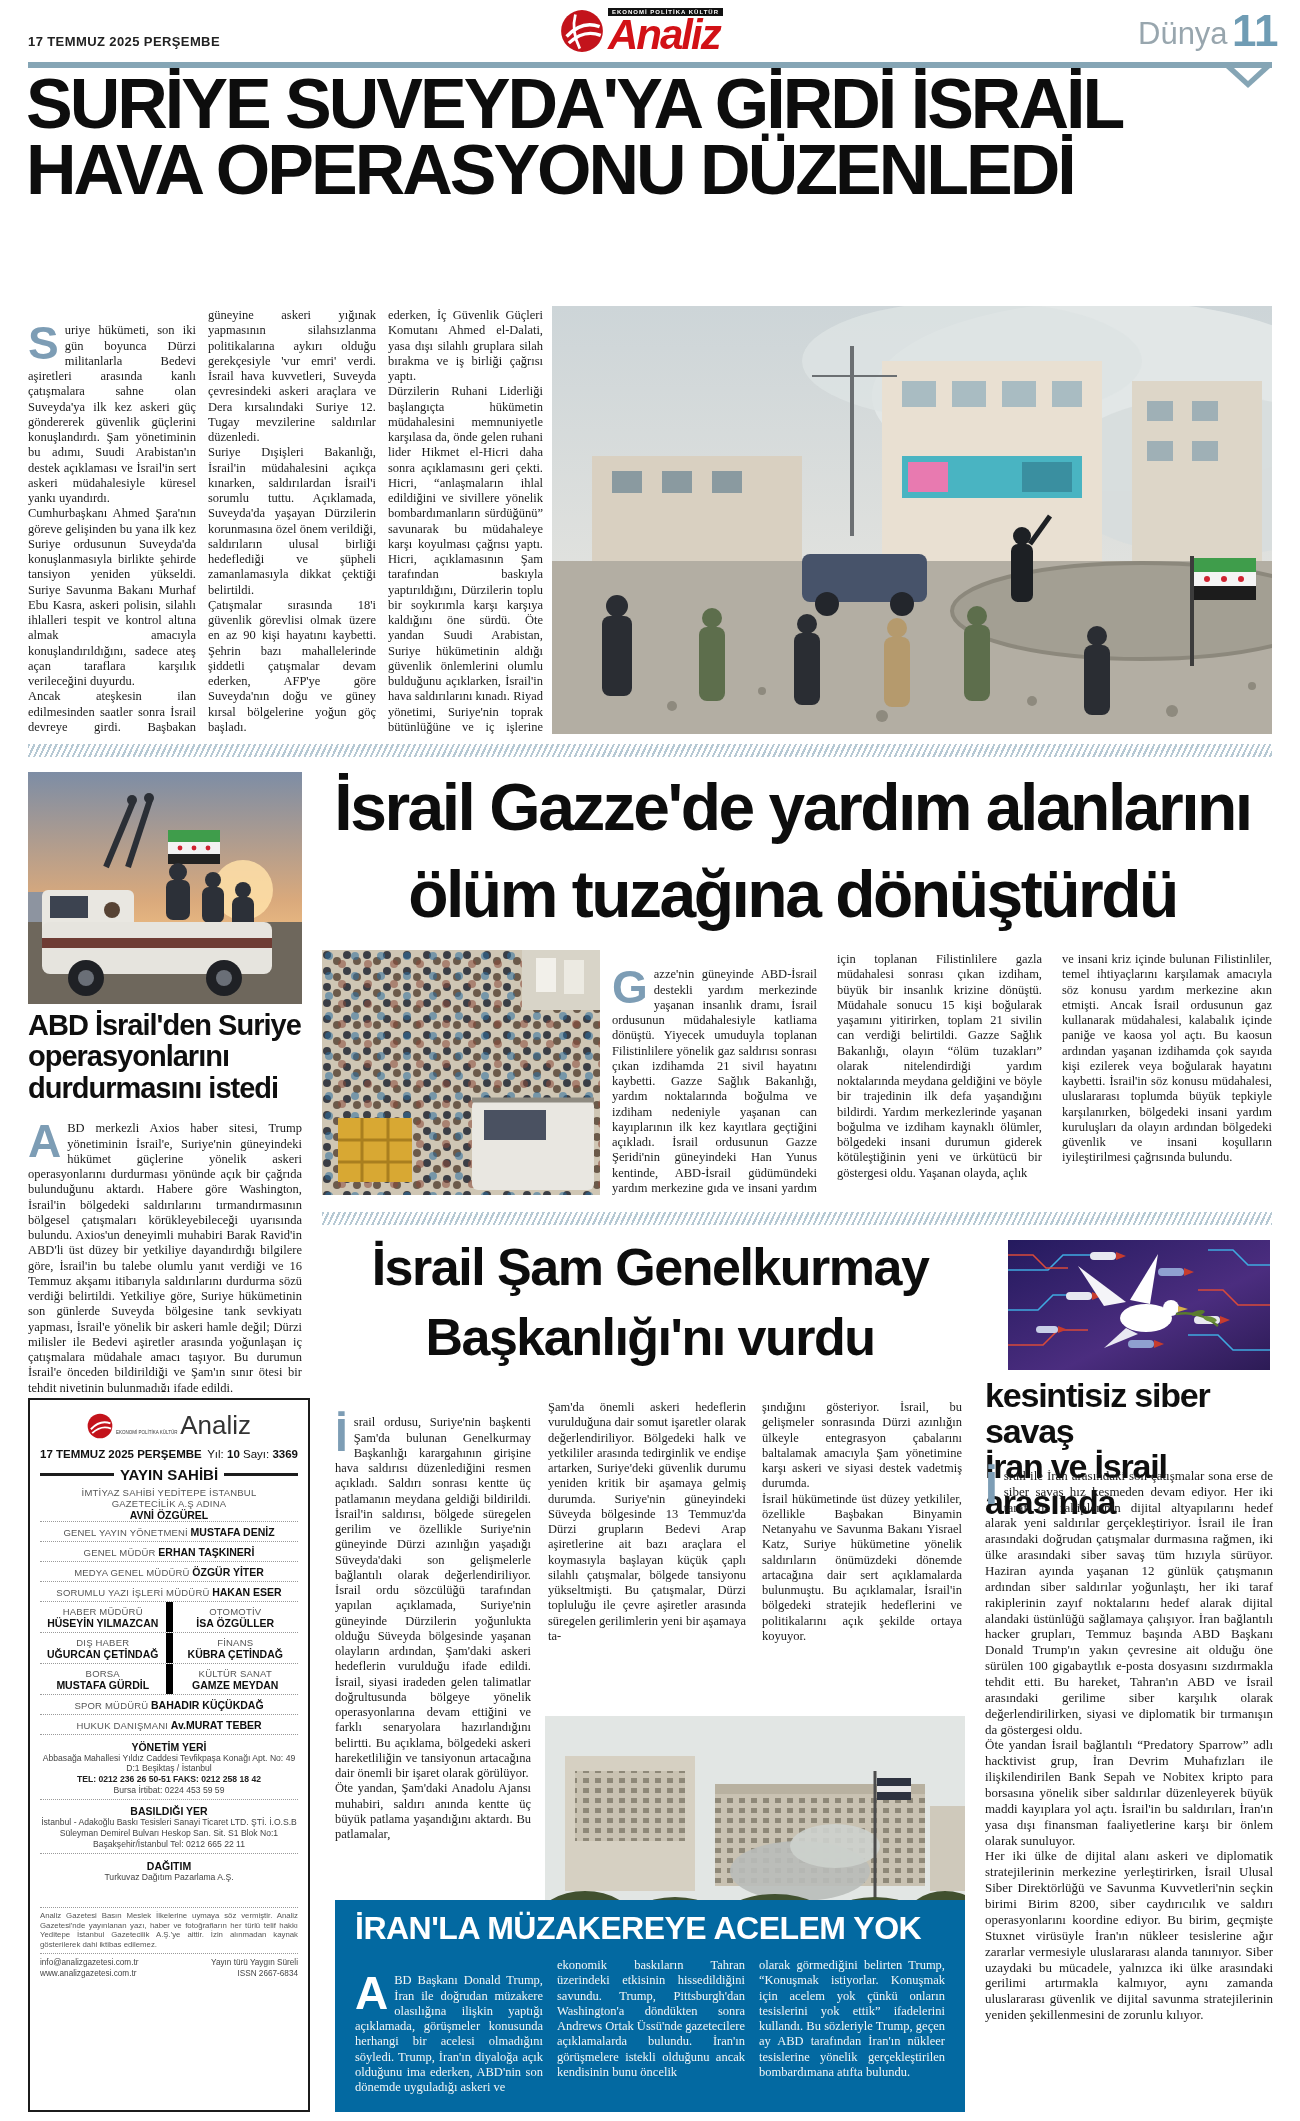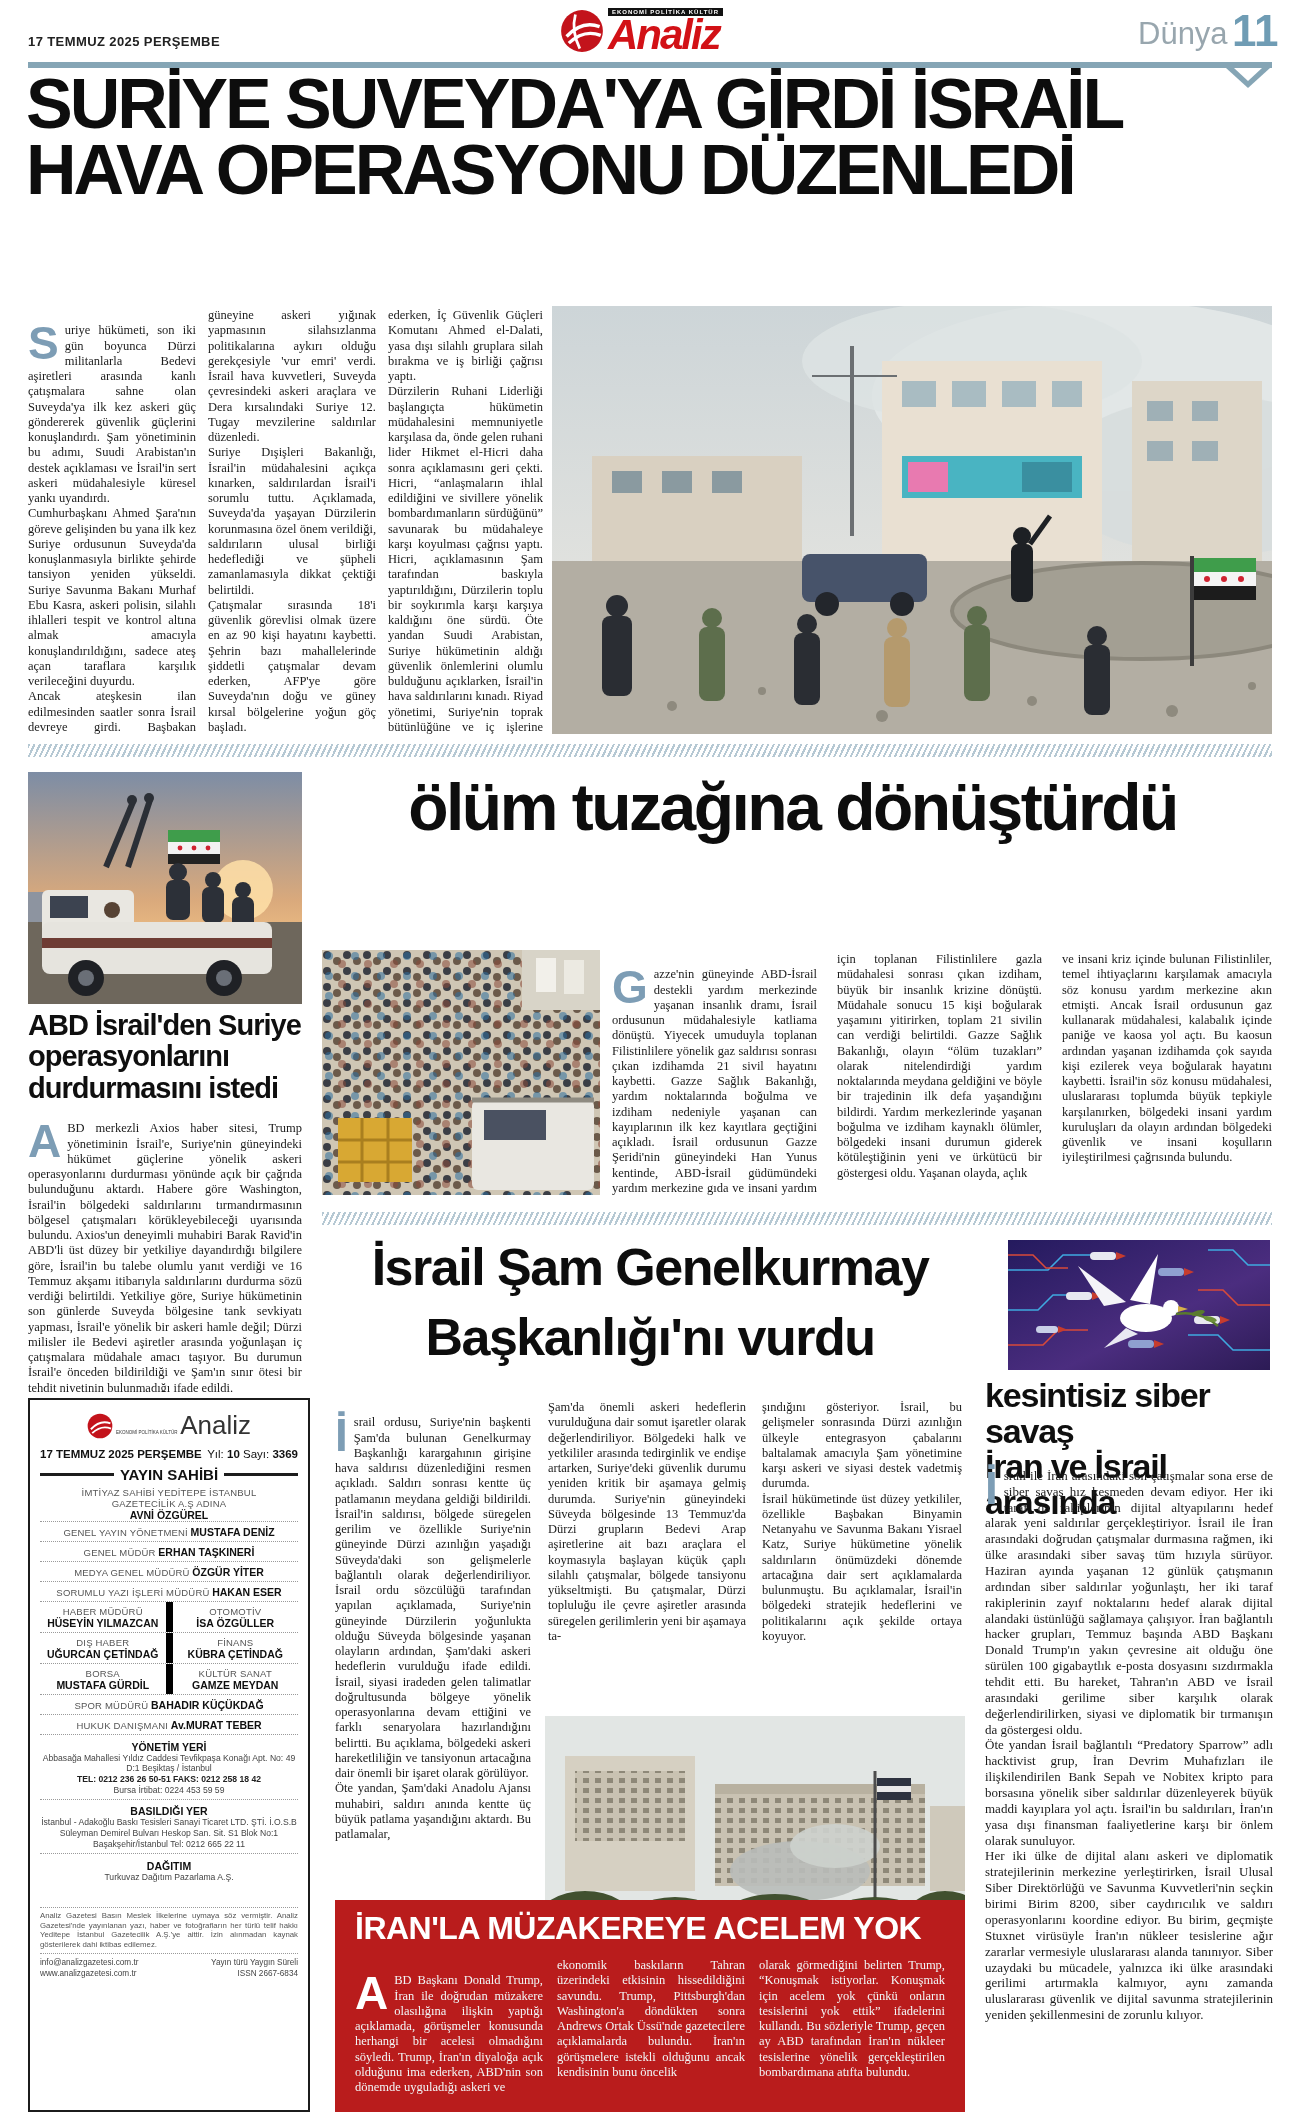--- a/index.html
+++ b/index.html
@@ -38,21 +38,21 @@
   
   .h-side{position:absolute;left:28px;top:1010px;width:280px;font-size:29px;line-height:1.08;font-weight:700;
           letter-spacing:-1px;color:#0f0f0f;}
   .h-gaza{position:absolute;left:300px;top:764px;width:985px;text-align:center;font-size:66px;line-height:1.32;
           font-weight:700;letter-spacing:-2.5px;color:#0d0d0d;}
   .h-dam{position:absolute;left:335px;top:1232px;width:630px;text-align:center;font-size:52px;line-height:1.35;
          font-weight:700;letter-spacing:-1.5px;color:#0d0d0d;}
   .h-cyber{position:absolute;left:985px;top:1378px;width:290px;font-size:34px;line-height:1.05;font-weight:700;
            letter-spacing:-1.2px;color:#0f0f0f;}
   
-  .iranbox{position:absolute;left:335px;top:1900px;width:630px;height:212px;background:#b91c1c;}
+  .iranbox{position:absolute;left:335px;top:1900px;width:630px;height:212px;background:#0369a1;}
   .iranbox .ih{position:absolute;left:20px;top:10px;width:590px;font-size:32px;font-weight:700;color:#fff;
                letter-spacing:-.5px;}
   .iranbox .col{color:#f2f6f7;}
   
   .kbox{position:absolute;left:28px;top:1398px;width:282px;height:714px;border:2px solid #1c1c1c;
         box-sizing:border-box;padding:8px 10px;font-size:9.5px;color:#333;text-align:center;overflow:hidden;}
   .kbox .brandrow{display:flex;justify-content:center;align-items:center;gap:3px;margin:2px 0 4px;}
   .kbox .ball{width:26px;height:26px;}
   .kbox .word{font-size:26px;}
   .kbox .tagbar{font-size:4.5px;}
@@ -246,20 +246,21 @@
       <circle cx="84" cy="138" r="8" fill="#574334"></circle>
     </svg>
   </div>
 
   <div class="h-side">ABD İsrail'den Suriye operasyonlarını durdurmasını istedi</div>
   <div class="col" style="left:28px;top:1106px;width:274px;height:286px;">
     <span class="dropcap">A</span><span>BD merkezli Axios haber sitesi, Trump yönetiminin İsrail'e, Suriye'nin güneyindeki hükümet güçlerine yönelik askeri operasyonlarını durdurması yönünde açık bir çağrıda bulunduğunu aktardı. Habere göre Washington, İsrail'in bölgedeki saldırılarını tırmandırmasının bölgesel çatışmaları körükleyebileceği uyarısında bulundu. Axios'un deneyimli muhabiri Barak Ravid'in ABD'li üst düzey bir yetkiliye dayandırdığı bilgilere göre, İsrail'in bu talebe olumlu yanıt verdiği ve 16 Temmuz akşamı itibarıyla saldırılarını durdurma sözü verdiği belirtildi. Yetkiliye göre, Suriye hükümetinin son günlerde Suveyda bölgesine tank sevkiyatı yapması, İsrail'e yönelik bir askeri hamle değil; Dürzi milisler ile Bedevi aşiretler arasında yoğunlaşan iç çatışmalara müdahale amacı taşıyor. Bu durumun İsrail'e önceden bildirildiği ve Şam'ın sınır ötesi bir tehdit niyetinin bulunmadığı ifade edildi.</span>
   </div>
 
   <div class="h-gaza">
+    <div>İsrail Gazze'de yardım alanlarını</div>
     <div>ölüm tuzağına dönüştürdü</div>
   </div>
 
   <div class="ph" style="left:322px;top:950px;width:278px;height:245px;">
     <svg viewBox="0 0 278 245" preserveAspectRatio="none">
       <rect width="278" height="245" fill="#cfc6b4"></rect>
       <defs>
         <pattern id="crowd" width="20" height="16" patternUnits="userSpaceOnUse">
           <circle cx="5" cy="5" r="4" fill="#3b3e45"></circle>
             <circle cx="15" cy="11" r="4" fill="#6b5a4a"></circle>

